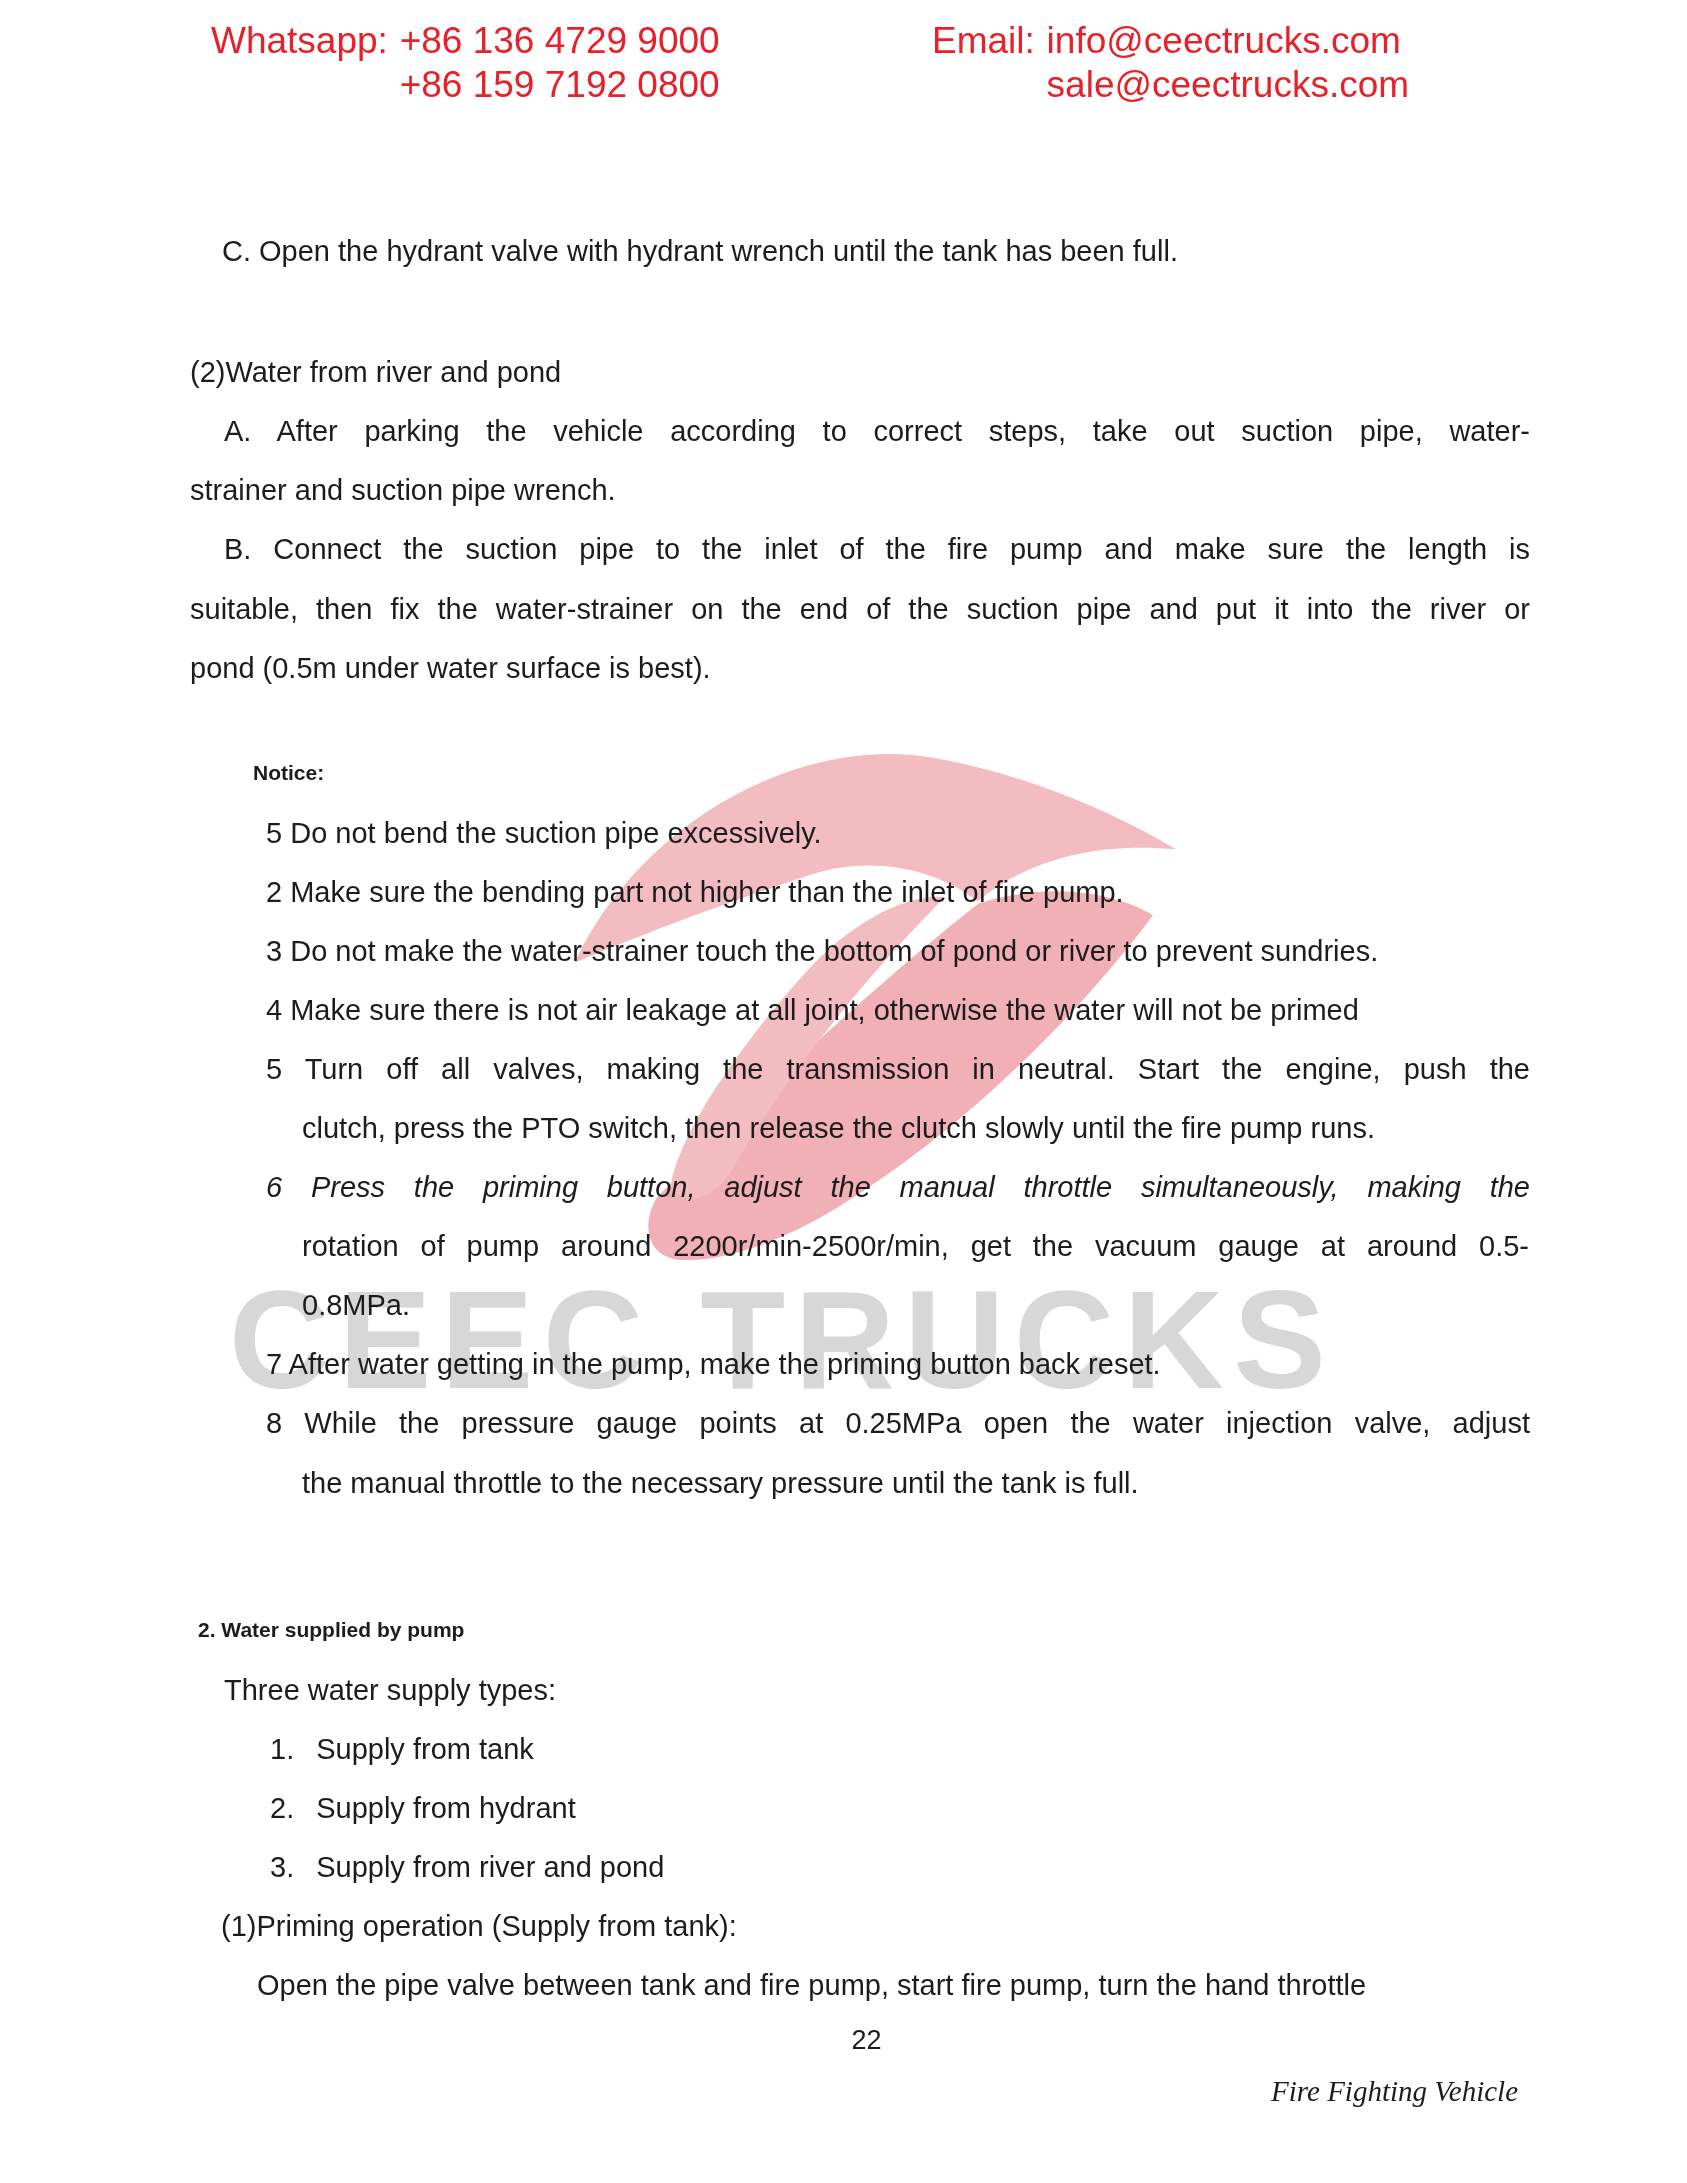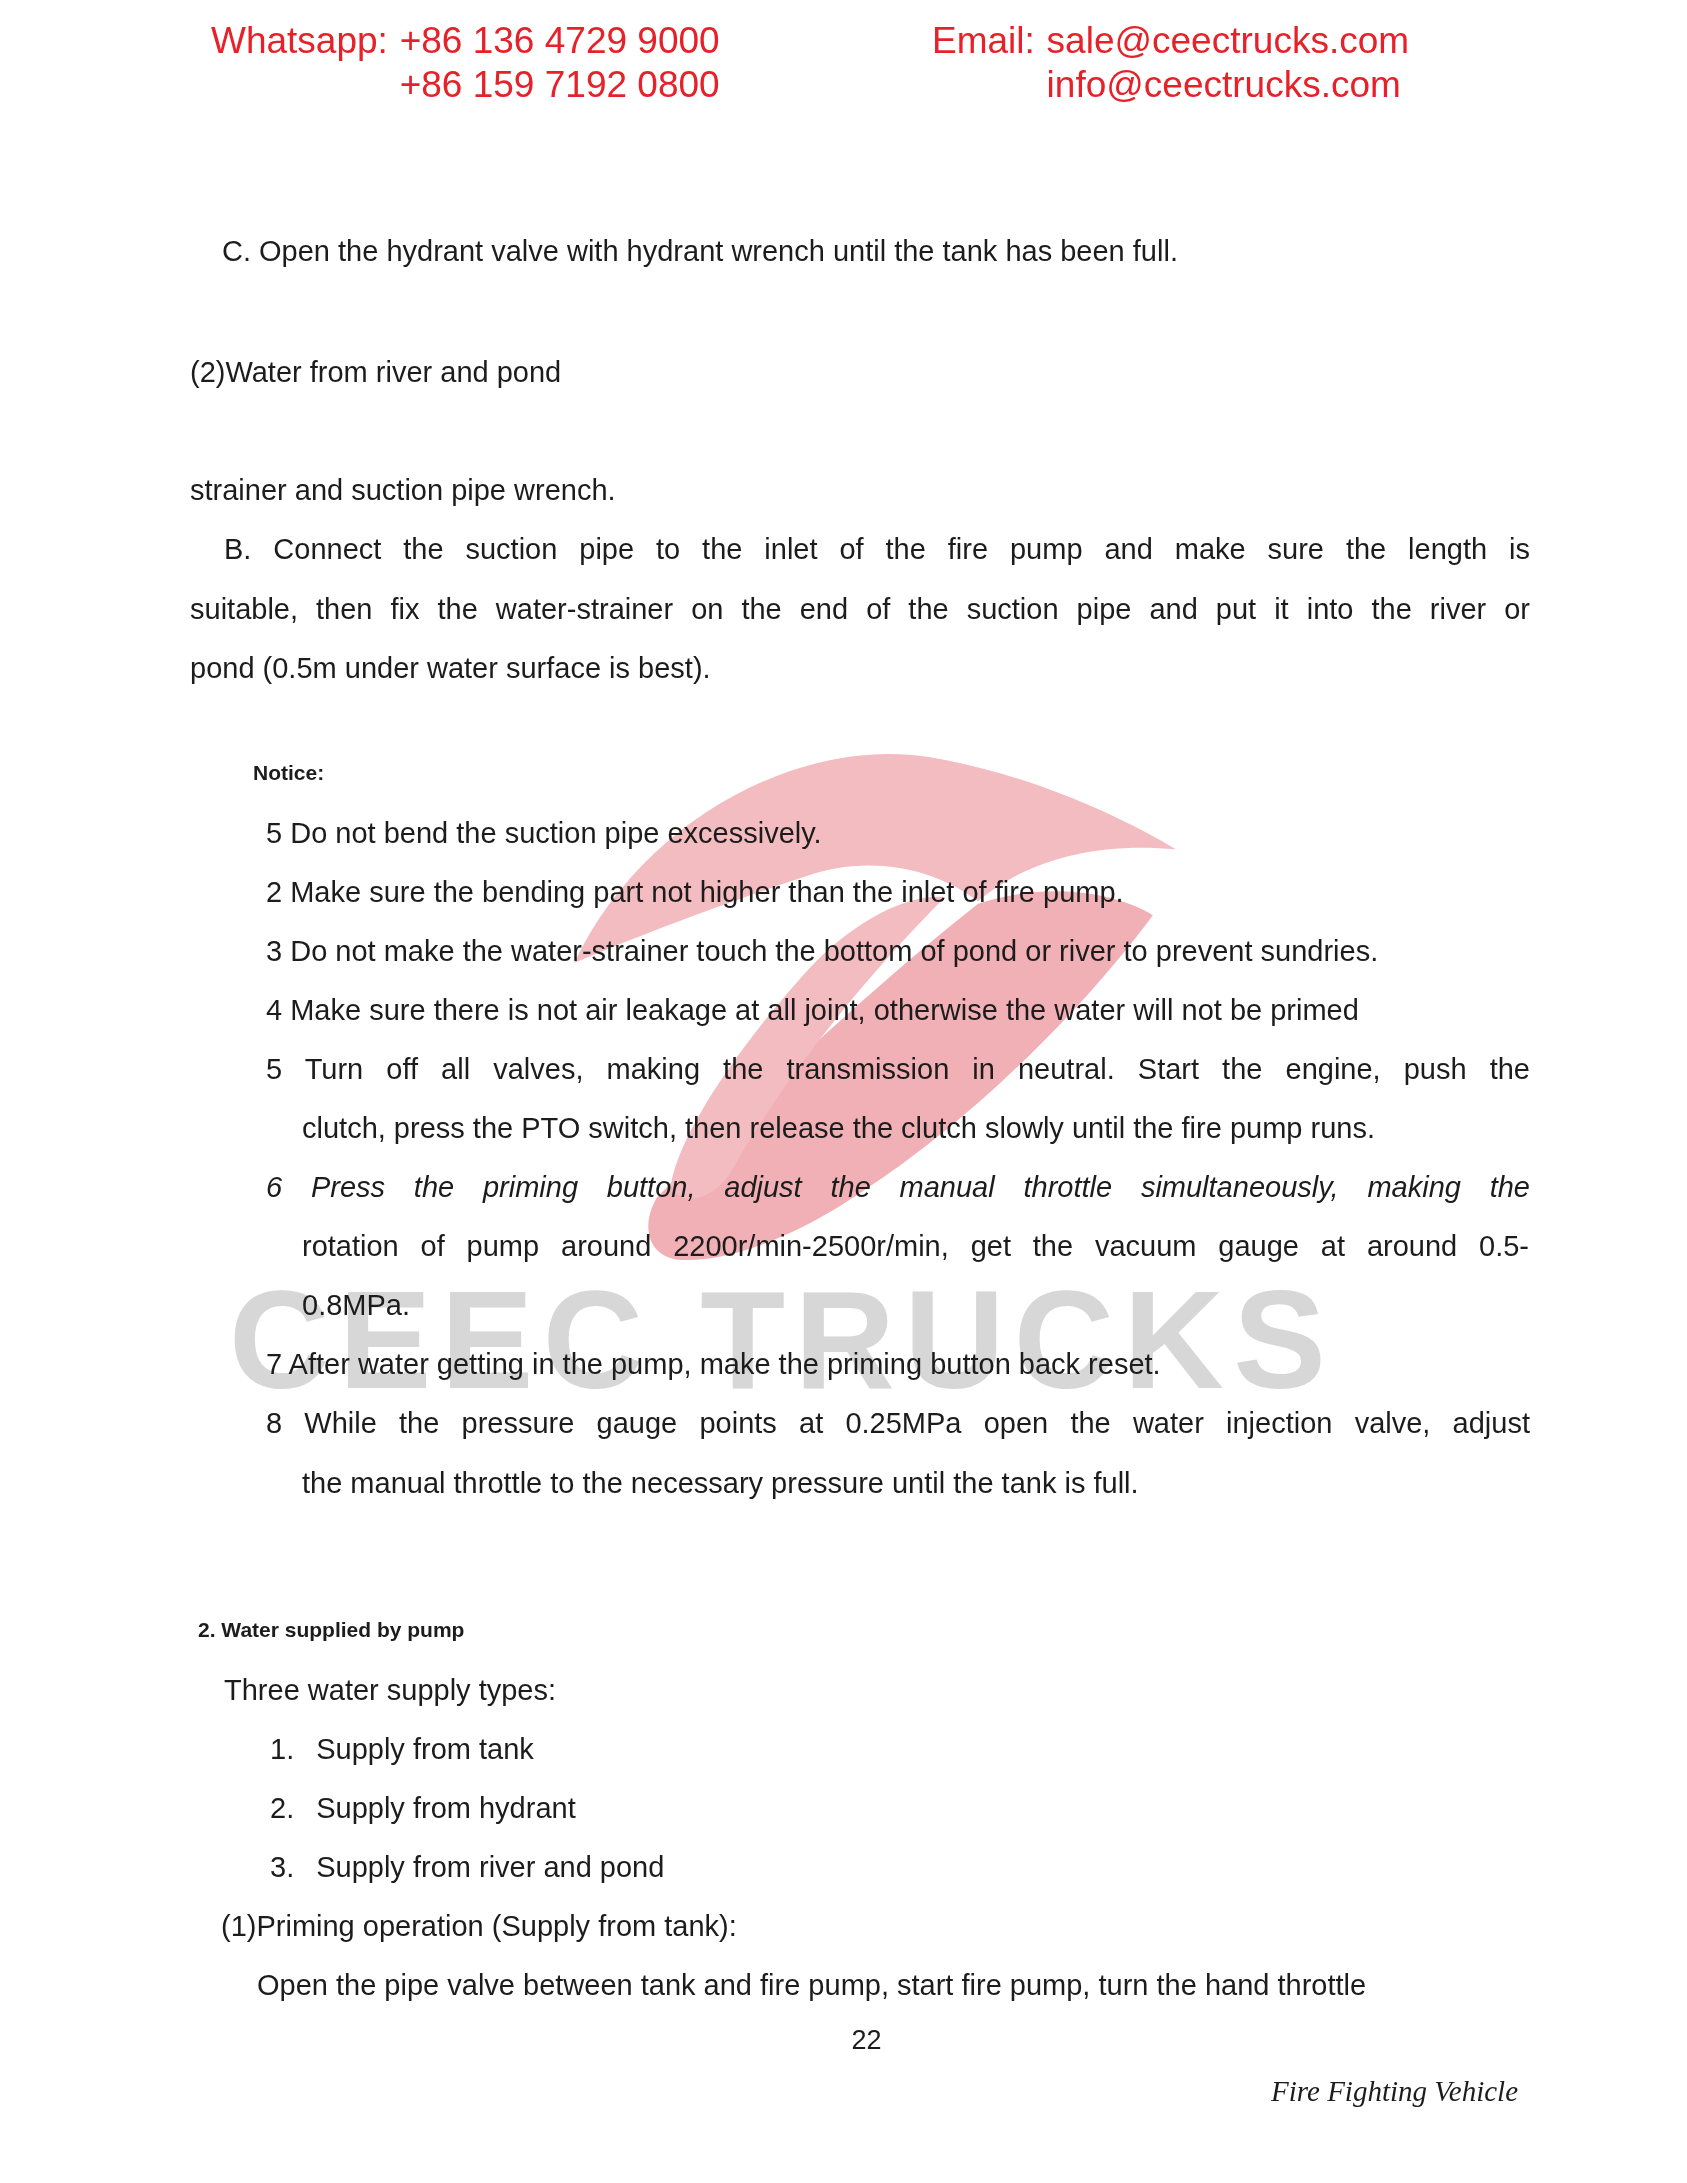--- a/index.html
+++ b/index.html
@@ -53,37 +53,38 @@
   <div class="contact left">
     <span class="clabel">Whatsapp:</span>
     <span class="ccol">
       <span>+86 136 4729 9000</span>
       <span>+86 159 7192 0800</span>
     </span>
   </div>
   <div class="contact right">
     <span class="clabel">Email:</span>
     <span class="ccol">
+      <span>info@ceectrucks.com</span>
       <span>sale@ceectrucks.com</span>
-      <span>info@ceectrucks.com</span>
     </span>
   </div>
 
   <svg class="logo-wm" viewBox="0 0 820 665" aria-hidden="true">
     <path fill="var(--logo-pink)" d="M 70,290 C 150,120 340,15 500,40 C 620,60 730,110 800,152 C 700,143 618,166 560,215 C 500,170 420,160 350,185 C 240,222 140,260 70,290 Z"></path>
     <path fill="var(--logo-pink-2)" d="M 560,218 C 640,192 722,202 772,232 C 700,330 560,480 400,580 C 330,625 250,655 195,650 C 160,645 150,610 170,575 C 280,460 440,312 560,218 Z"></path>
     <path fill="var(--logo-pink)" d="M 520,210 C 430,300 330,420 262,540 C 242,575 202,590 187,560 C 197,500 262,400 352,300 C 402,245 470,205 520,210 Z"></path>
   </svg>
 
   <div class="wm-text">CEEC TRUCKS</div>
 
   <div class="ln" style="top:233px;left:222px;">C. Open the hydrant valve with hydrant wrench until the tank has been full.</div>
 
   <div class="ln" style="top:354px;left:190px;">(2)Water from river and pond</div>
 
+  <div class="ln jl" style="top:413px;left:224px;width:1306px;">A. After parking the vehicle according to correct steps, take out suction pipe, water-</div>
   <div class="ln jl" style="top:531px;left:224px;width:1306px;">B. Connect the suction pipe to the inlet of the fire pump and make sure the length is</div>
 
   <div class="ln" style="top:472px;left:190px;">strainer and suction pipe wrench.</div>
   <div class="ln jl" style="top:591px;left:190px;width:1340px;">suitable, then fix the water-strainer on the end of the suction pipe and put it into the river or</div>
   <div class="ln" style="top:650px;left:190px;">pond (0.5m under water surface is best).</div>
 
   <div class="ln hd" style="top:754px;left:253px;">Notice:</div>
 
   <div class="ln" style="top:815px;left:266px;">5 Do not bend the suction pipe excessively.</div>
   <div class="ln" style="top:874px;left:266px;">2 Make sure the bending part not higher than the inlet of fire pump.</div>

